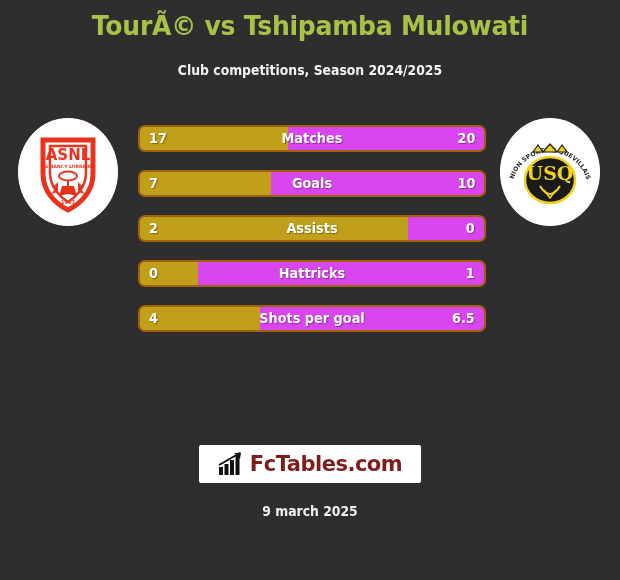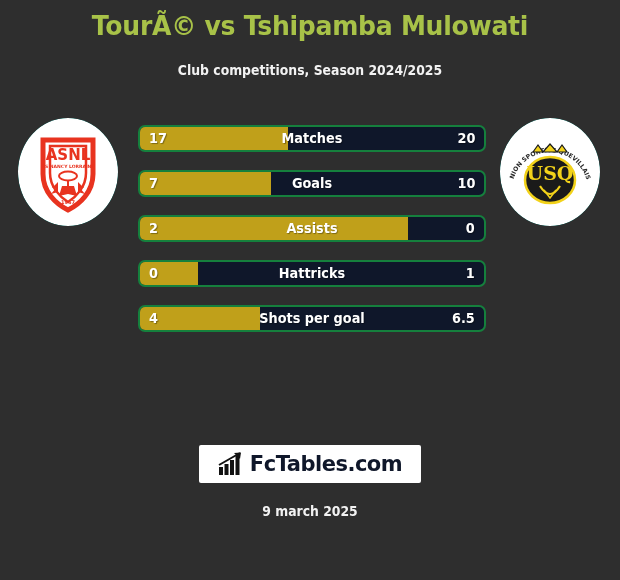--- a/index.html
+++ b/index.html
@@ -29,36 +29,36 @@
     color:#f2f2f2;
     font-family:"DejaVu Sans",sans-serif;
     transform:scaleX(0.92);
   }
 
   
   .logo{
     position:absolute;
     width:100px;height:108px;
     border-radius:50%;
-    background:#0f766e;
+    background:#f9a8d4;
     overflow:hidden;
   }
   .logo-left{left:18px;top:118px;}
   .logo-right{left:500px;top:118px;}
   .logo svg{display:block;width:100%;height:100%;}
 
   
   .bars{position:absolute;left:138px;top:125px;width:348px;}
   .row{
     position:relative;
     height:27px;
     margin-bottom:18px;
-    border:2px solid #15803d;
+    border:2px solid #a16207;
     border-radius:7px;
-    background:#0f172a;
+    background:#d946ef;
     overflow:hidden;
     box-sizing:border-box;
   }
   .fill{
     position:absolute;left:0;top:0;bottom:0;
     background:#c0a01a;
   }
   .row .lbl,.row .lv,.row .rv{
     position:absolute;top:0;line-height:23px;
     font-size:14px;font-weight:bold;
@@ -76,21 +76,21 @@
   .fct{
     position:absolute;left:199px;top:445px;
     width:222px;height:38px;
     background:#ffffff;
     border-radius:2px;
     display:flex;align-items:center;justify-content:center;
     gap:6px;
   }
   .fct-icon{display:block;}
   .fct-text{
-    font-size:21px;font-weight:bold;color:#0f172a;
+    font-size:21px;font-weight:bold;color:#7f1d1d;
     font-family:"DejaVu Sans",sans-serif;
     letter-spacing:-0.5px;
   }
   .date{
     position:absolute;left:0;top:503px;width:620px;
     text-align:center;font-size:13.5px;font-weight:bold;
     color:#f2f2f2;font-family:"DejaVu Sans",sans-serif;
     transform:scaleX(0.92);
   }
 </style>

